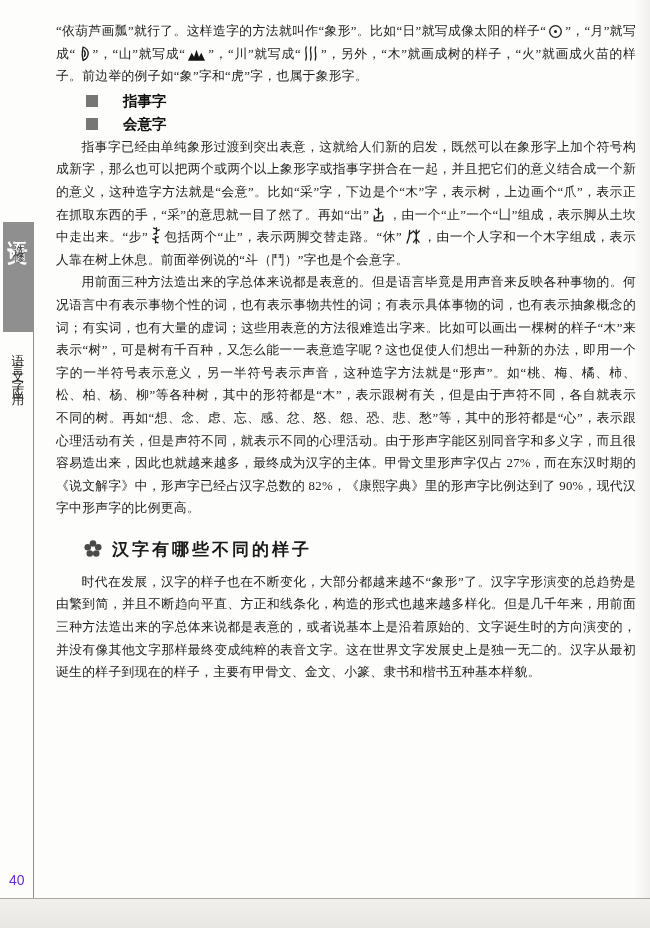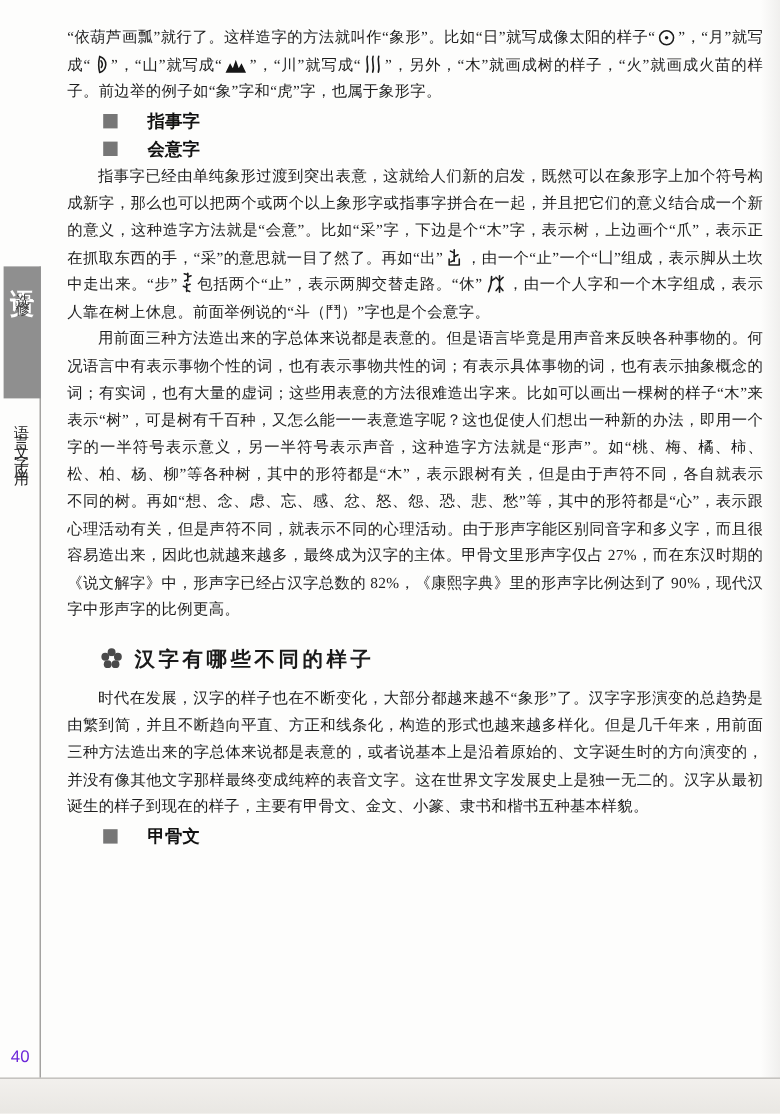--- a/index.html
+++ b/index.html
@@ -124,23 +124,19 @@
             <circle cx="5.44" cy="12.7" r="3.1"></circle>
             <circle cx="3.55" cy="6.9" r="3.1"></circle>
           </g>
           <circle cx="8.5" cy="8.2" r="1.7" fill="#fdfdfc"></circle>
         </svg>
       </span>
       <span>汉字有哪些不同的样子</span>
     </div>
     <p class="indent">时代在发展，汉字的样子也在不断变化，大部分都越来越不“象形”了。汉字字形演变的总趋势是由繁到简，并且不断趋向平直、方正和线条化，构造的形式也越来越多样化。但是几千年来，用前面三种方法造出来的字总体来说都是表意的，或者说基本上是沿着原始的、文字诞生时的方向演变的，并没有像其他文字那样最终变成纯粹的表音文字。这在世界文字发展史上是独一无二的。汉字从最初诞生的样子到现在的样子，主要有甲骨文、金文、小篆、隶书和楷书五种基本样貌。</p>
 
-    <div class="sec-h">
-      <span class="sq"></span>
-      <span>甲骨文</span>
-    </div>
 
   </div>
 
   <div class="bottom-rule"></div>
   <div class="bottom-strip"></div>
   <div class="edge-shade"></div>
 </div>
 
 </body></html>

